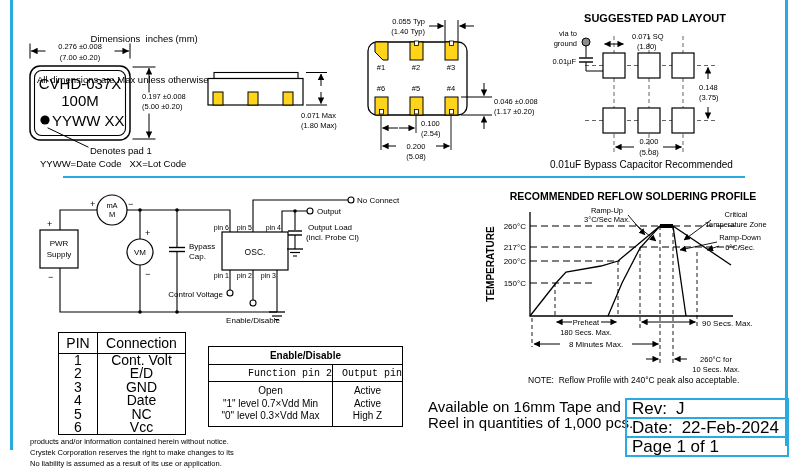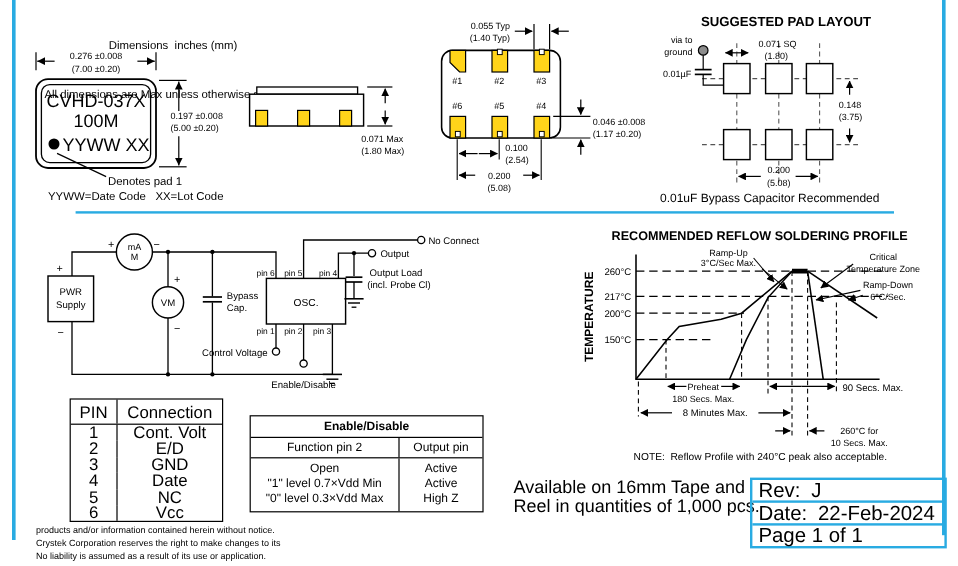--- a/index.html
+++ b/index.html
@@ -15,21 +15,21 @@
   .b{font-weight:bold;} .mid{text-anchor:middle;} .end{text-anchor:end;} .pre{white-space:pre;}
   .pin-table{position:absolute;left:58px;top:332px;width:126px;border:1.5px solid #000;font-size:14px;}
   .pin-table .hdr{display:grid;grid-template-columns:39px 1fr;border-bottom:1.3px solid #000;}
   .pin-table .hdr div{text-align:center;padding:2px 0;}
   .pin-table .row{display:grid;grid-template-columns:39px 1fr;}
   .pin-table .row div{text-align:center;line-height:13.4px;}
   .pin-table .c1{border-right:1.3px solid #000;}
   .en-table{position:absolute;left:208px;top:346px;width:193px;border:1.5px solid #000;font-size:10px;}
   .en-table .title{text-align:center;font-weight:bold;padding:3px 0;border-bottom:1.3px solid #000;}
   .en-table .hdr{display:grid;grid-template-columns:124px 1fr;border-bottom:1.3px solid #000;}
-  .en-table .hdr div{text-align:center;padding:2.5px 0;}
+  .en-table .hdr div{text-align:right;padding:2.5px 0;font-family:Liberation Mono, monospace;}
   .en-table .body{display:grid;grid-template-columns:124px 1fr;}
   .en-table .body .col{padding:3px 0;}
   .en-table .body .col div{text-align:center;line-height:12.5px;}
   .en-table .c1{border-right:1.3px solid #000;}
   .tape{position:absolute;left:428px;top:399px;font-size:15px;line-height:15.5px;}
   .revbox{position:absolute;left:625px;top:398px;width:160px;border:2px solid #29ABE2;font-size:17px;}
   .revbox .row{display:flex;gap:9px;padding:1px 0 1px 5px;border-bottom:2px solid #29ABE2;height:15px;align-items:center;}
   .revbox .row:last-child{border-bottom:none;}
   .footer{position:absolute;left:30px;top:437px;font-size:7.5px;line-height:10.8px;}
 </style>

